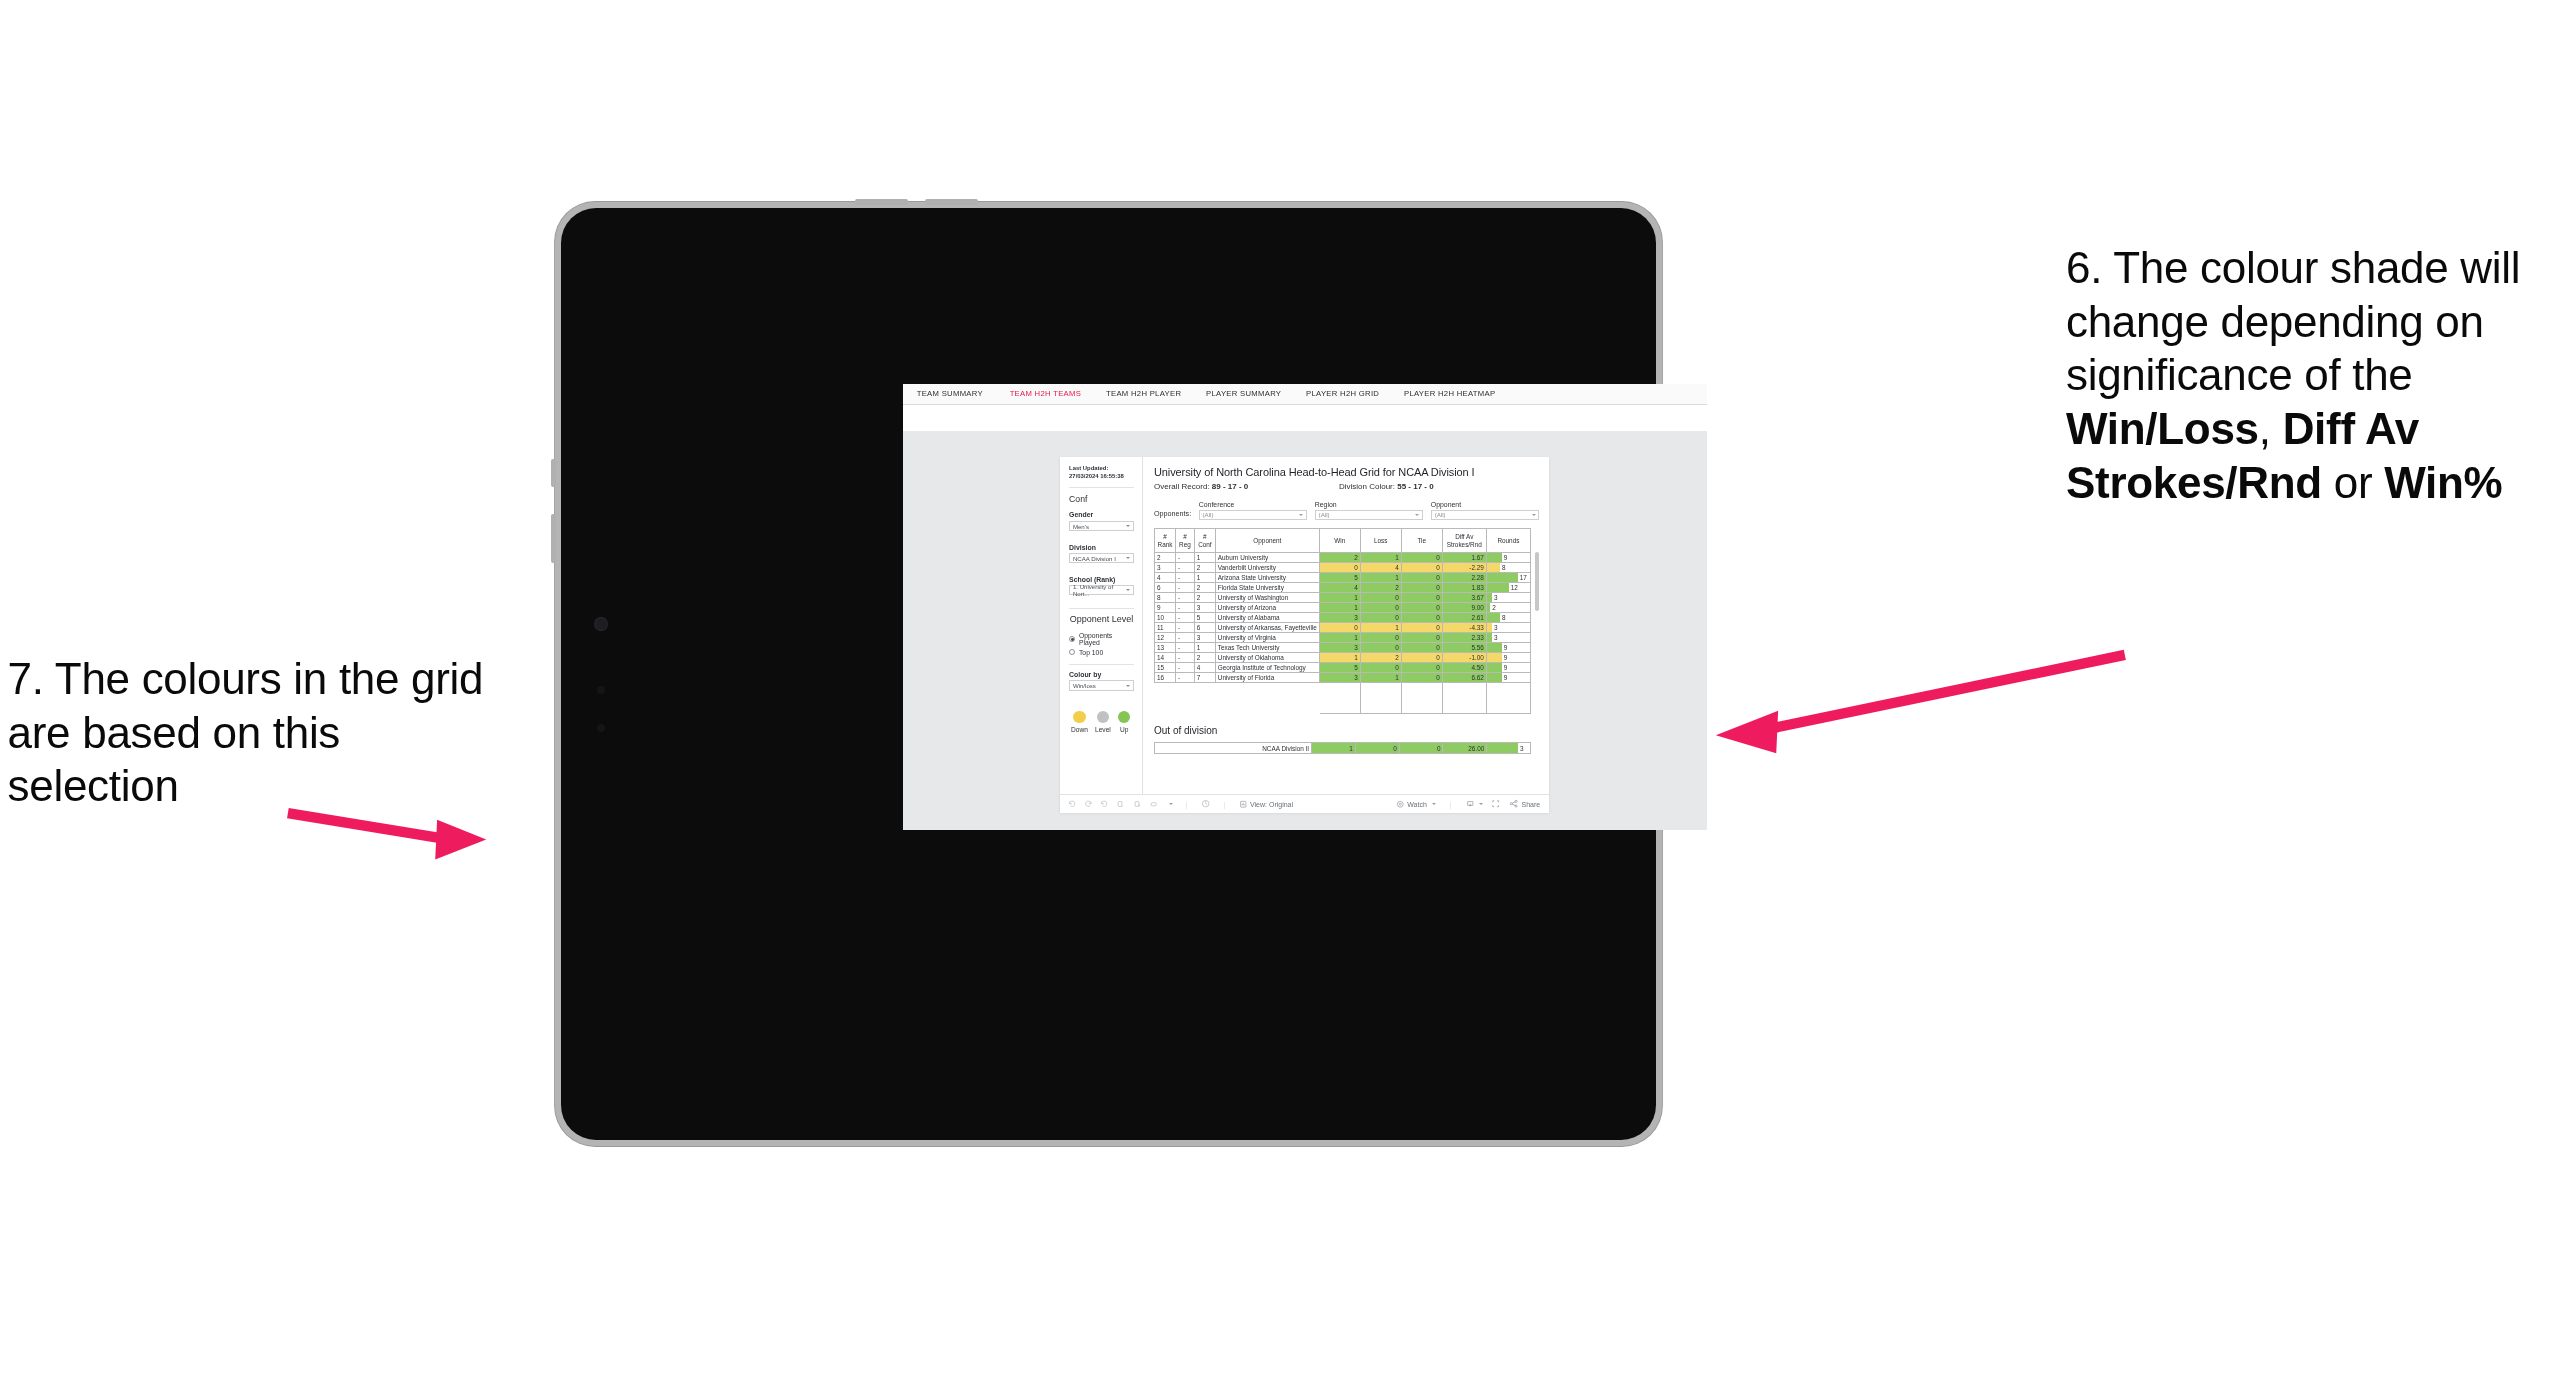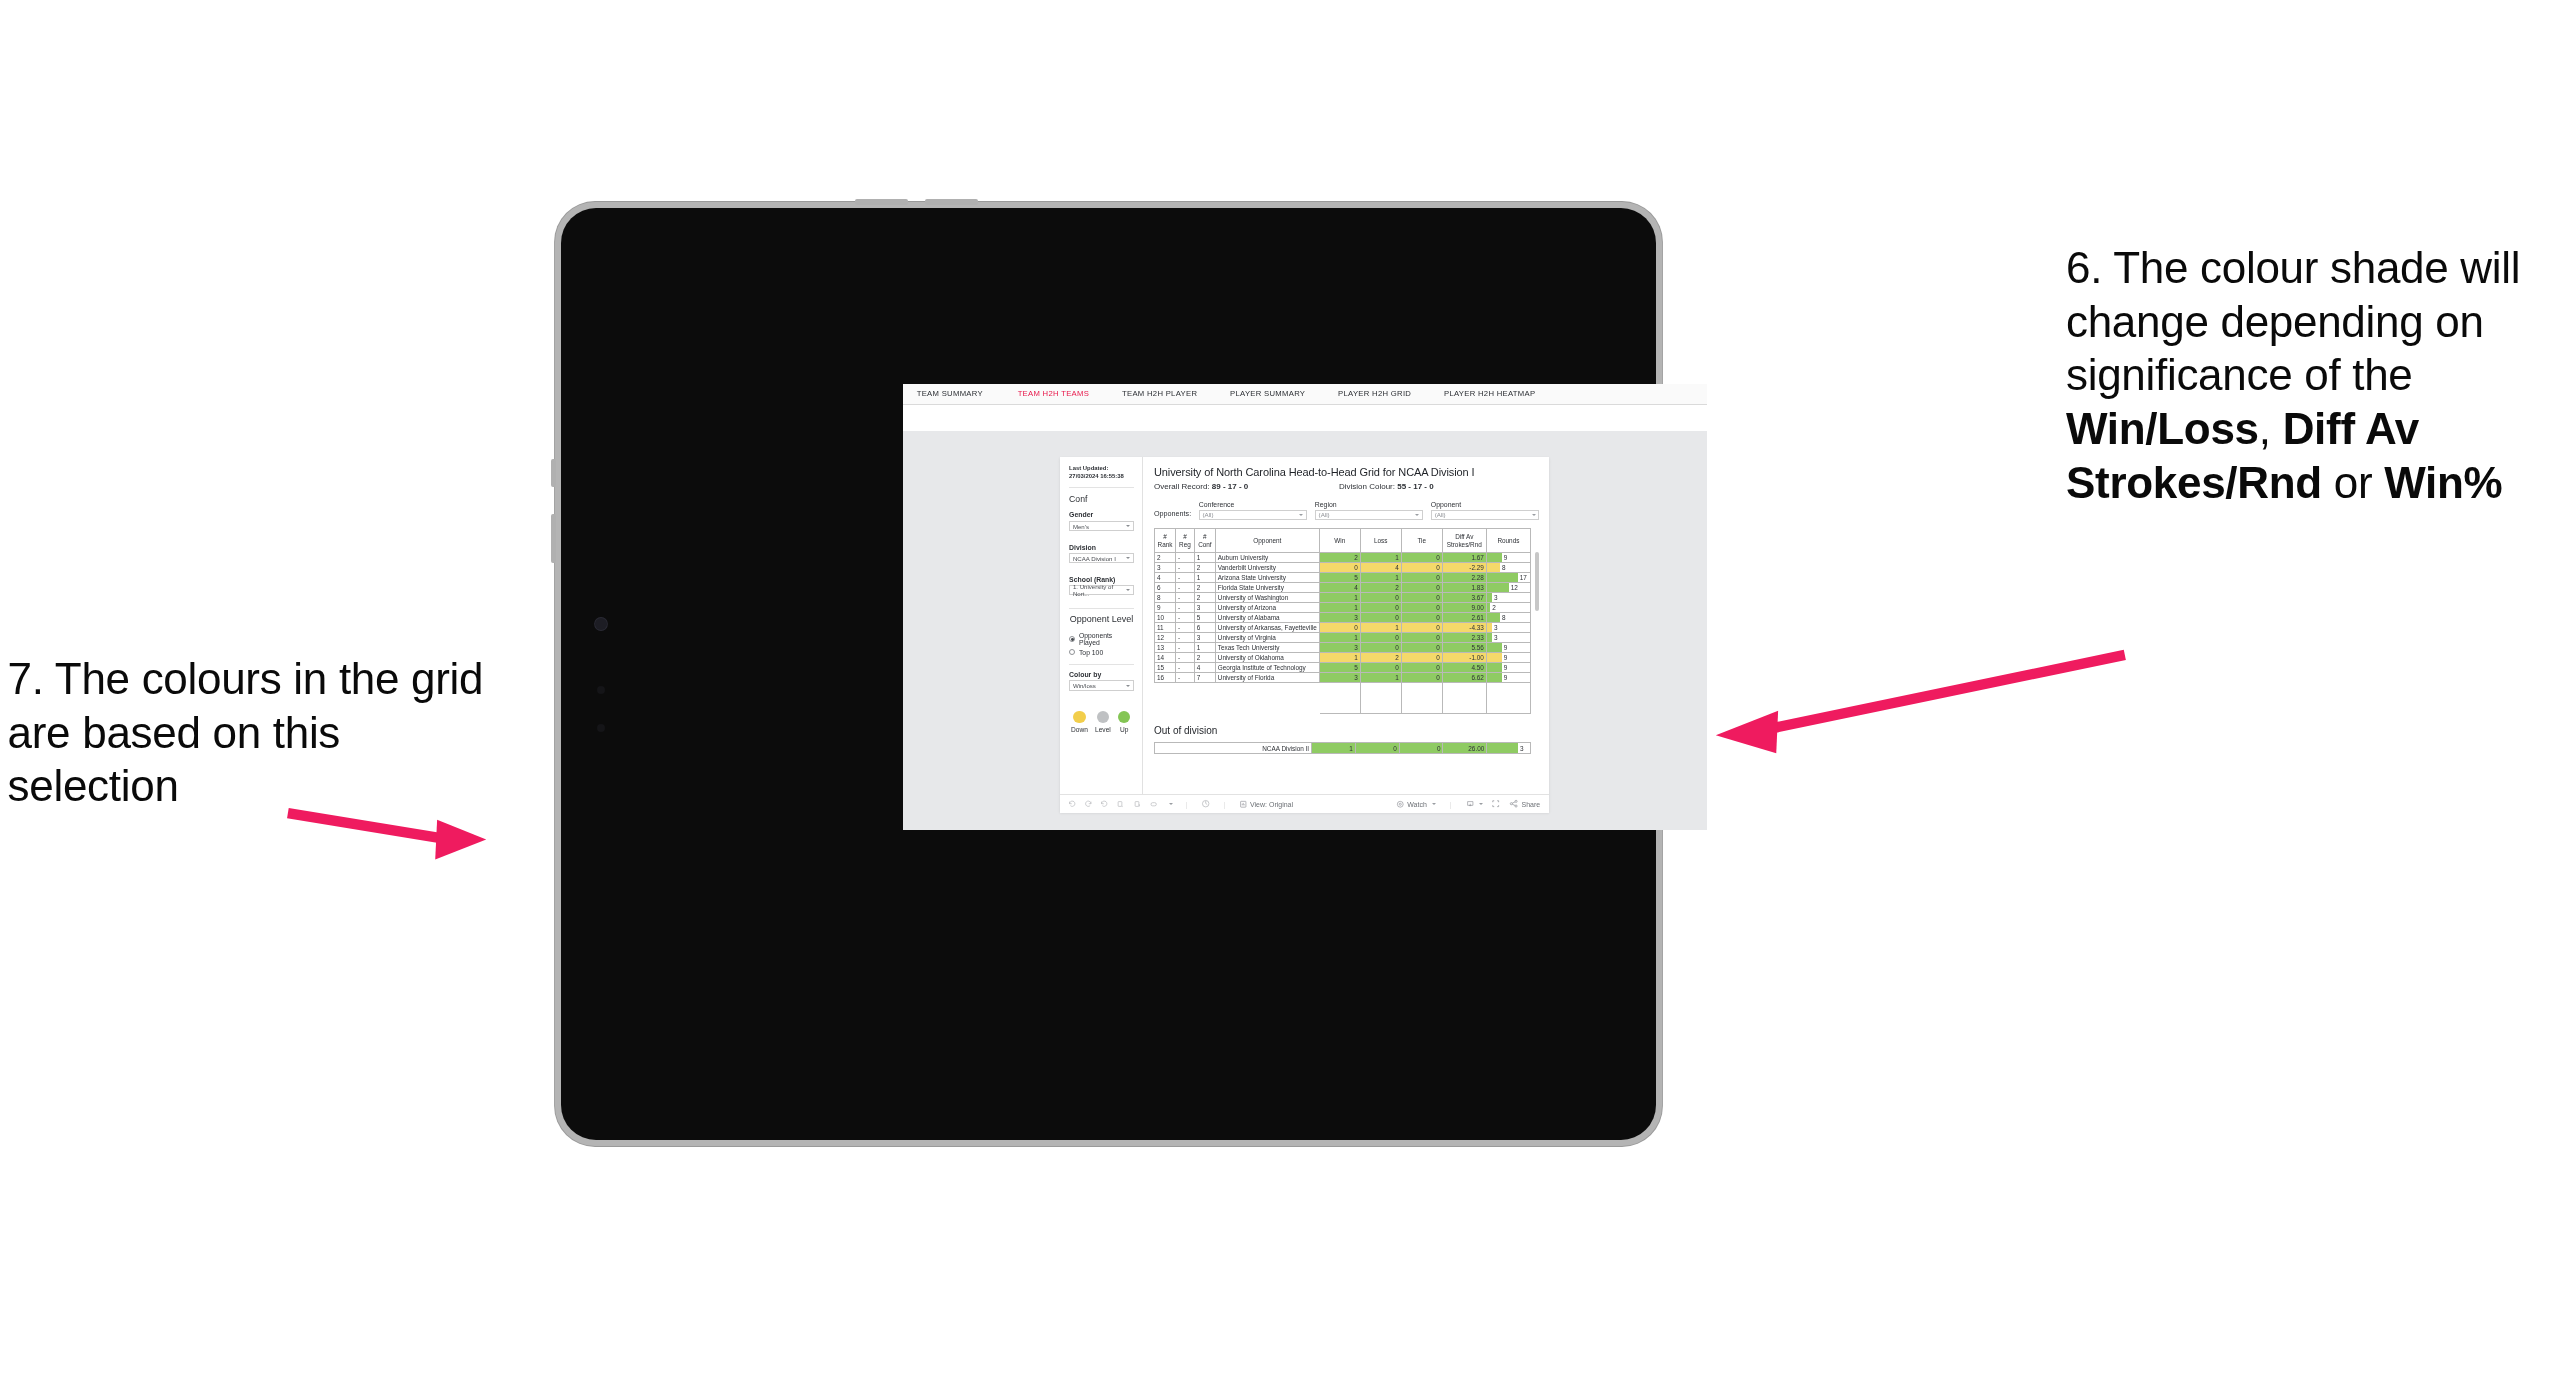--- a/index.html
+++ b/index.html
@@ -123,21 +123,21 @@
   }
   .nav-right .sep { color:#b8b8b8; margin-right:8.5px; }
 
   
   .subnav {
     height: 21px;
     background: #fafafa;
     border-bottom: 0.9px solid #dadada;
     display: flex; align-items: center;
     padding-left: 14px;
-    gap: 12px;
+    gap: 4px;
   }
   .subnav-item {
     font-size: 7.7px; color: #2a2d32; letter-spacing: 0.3px;
     padding: 0 10.4px; cursor: pointer;
   }
   .subnav-item:first-child { padding-left: 0; padding-right: 12.3px; }
   .subnav-item.active { color: #e8174a; }
 
   
   .workspace {

